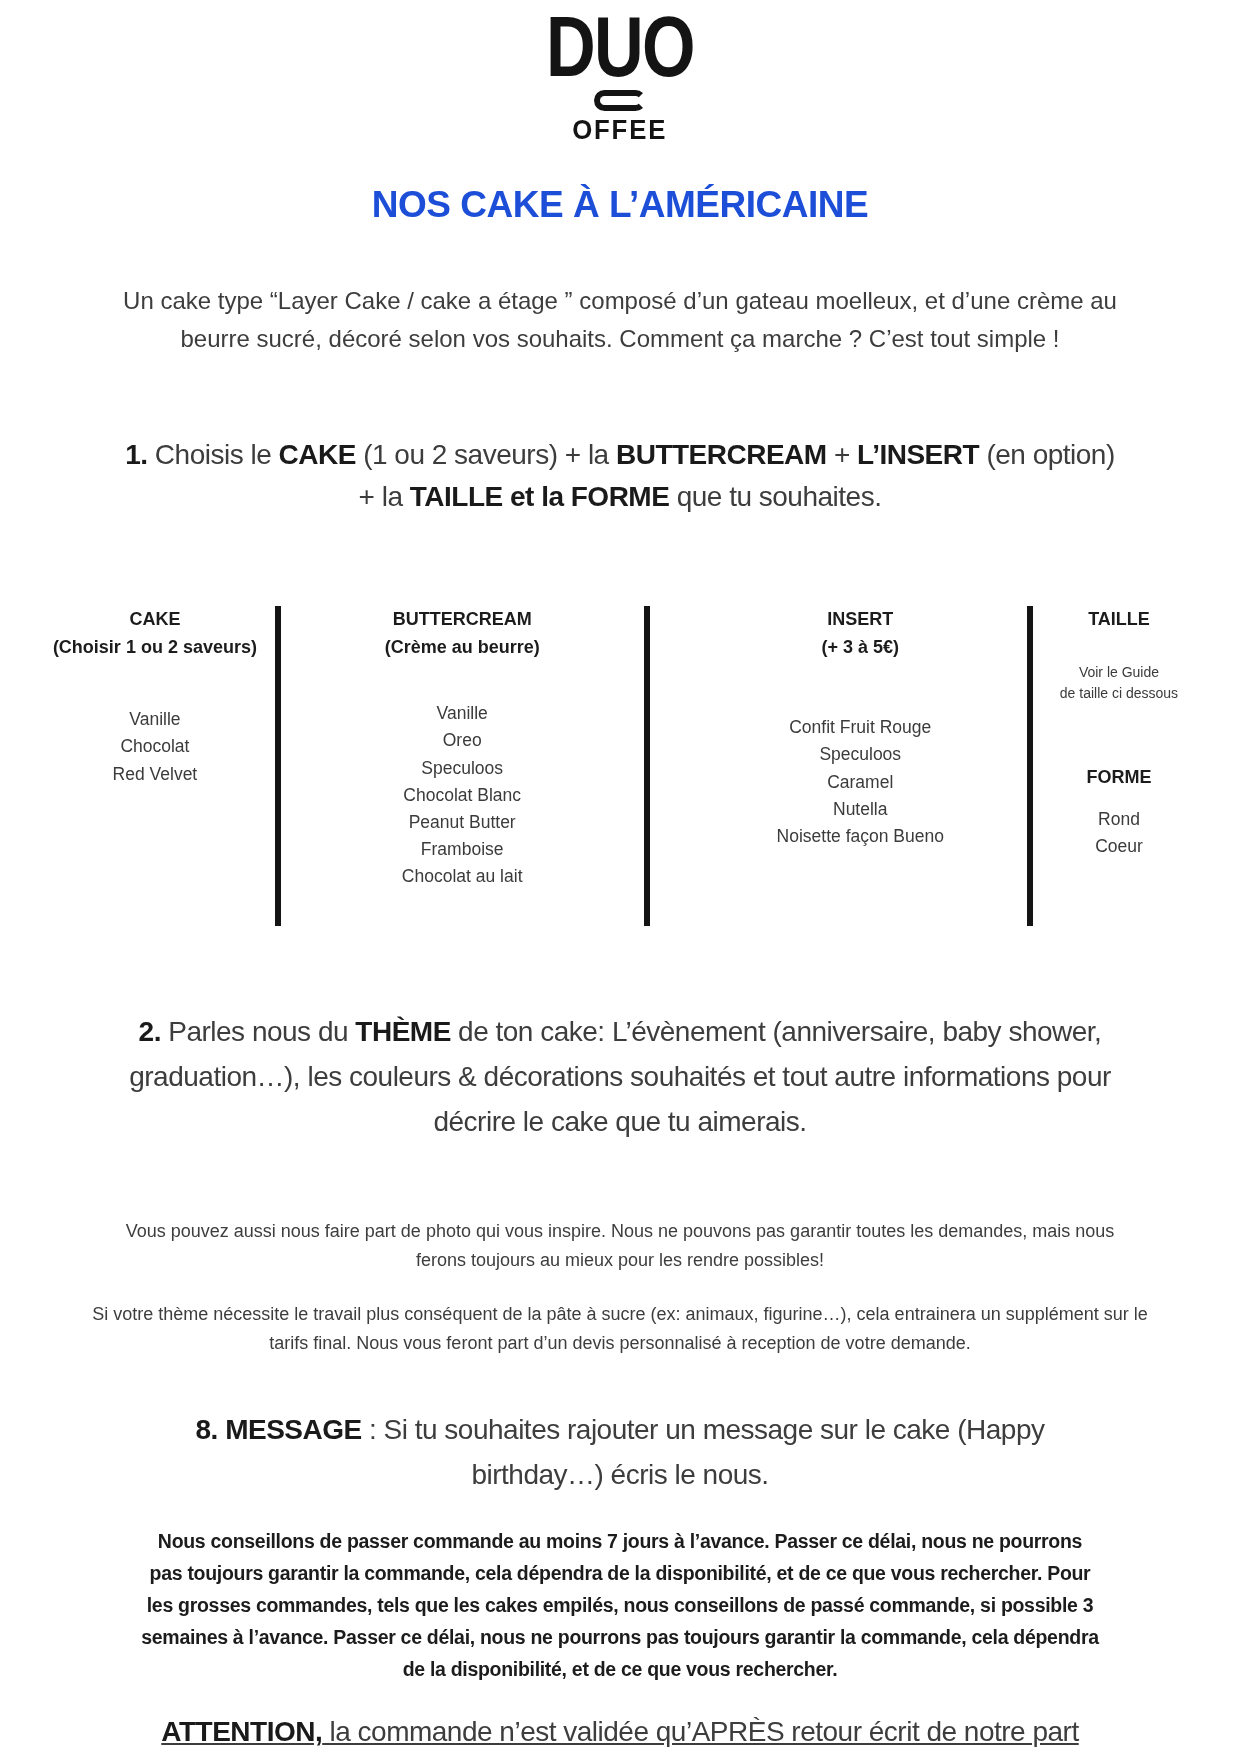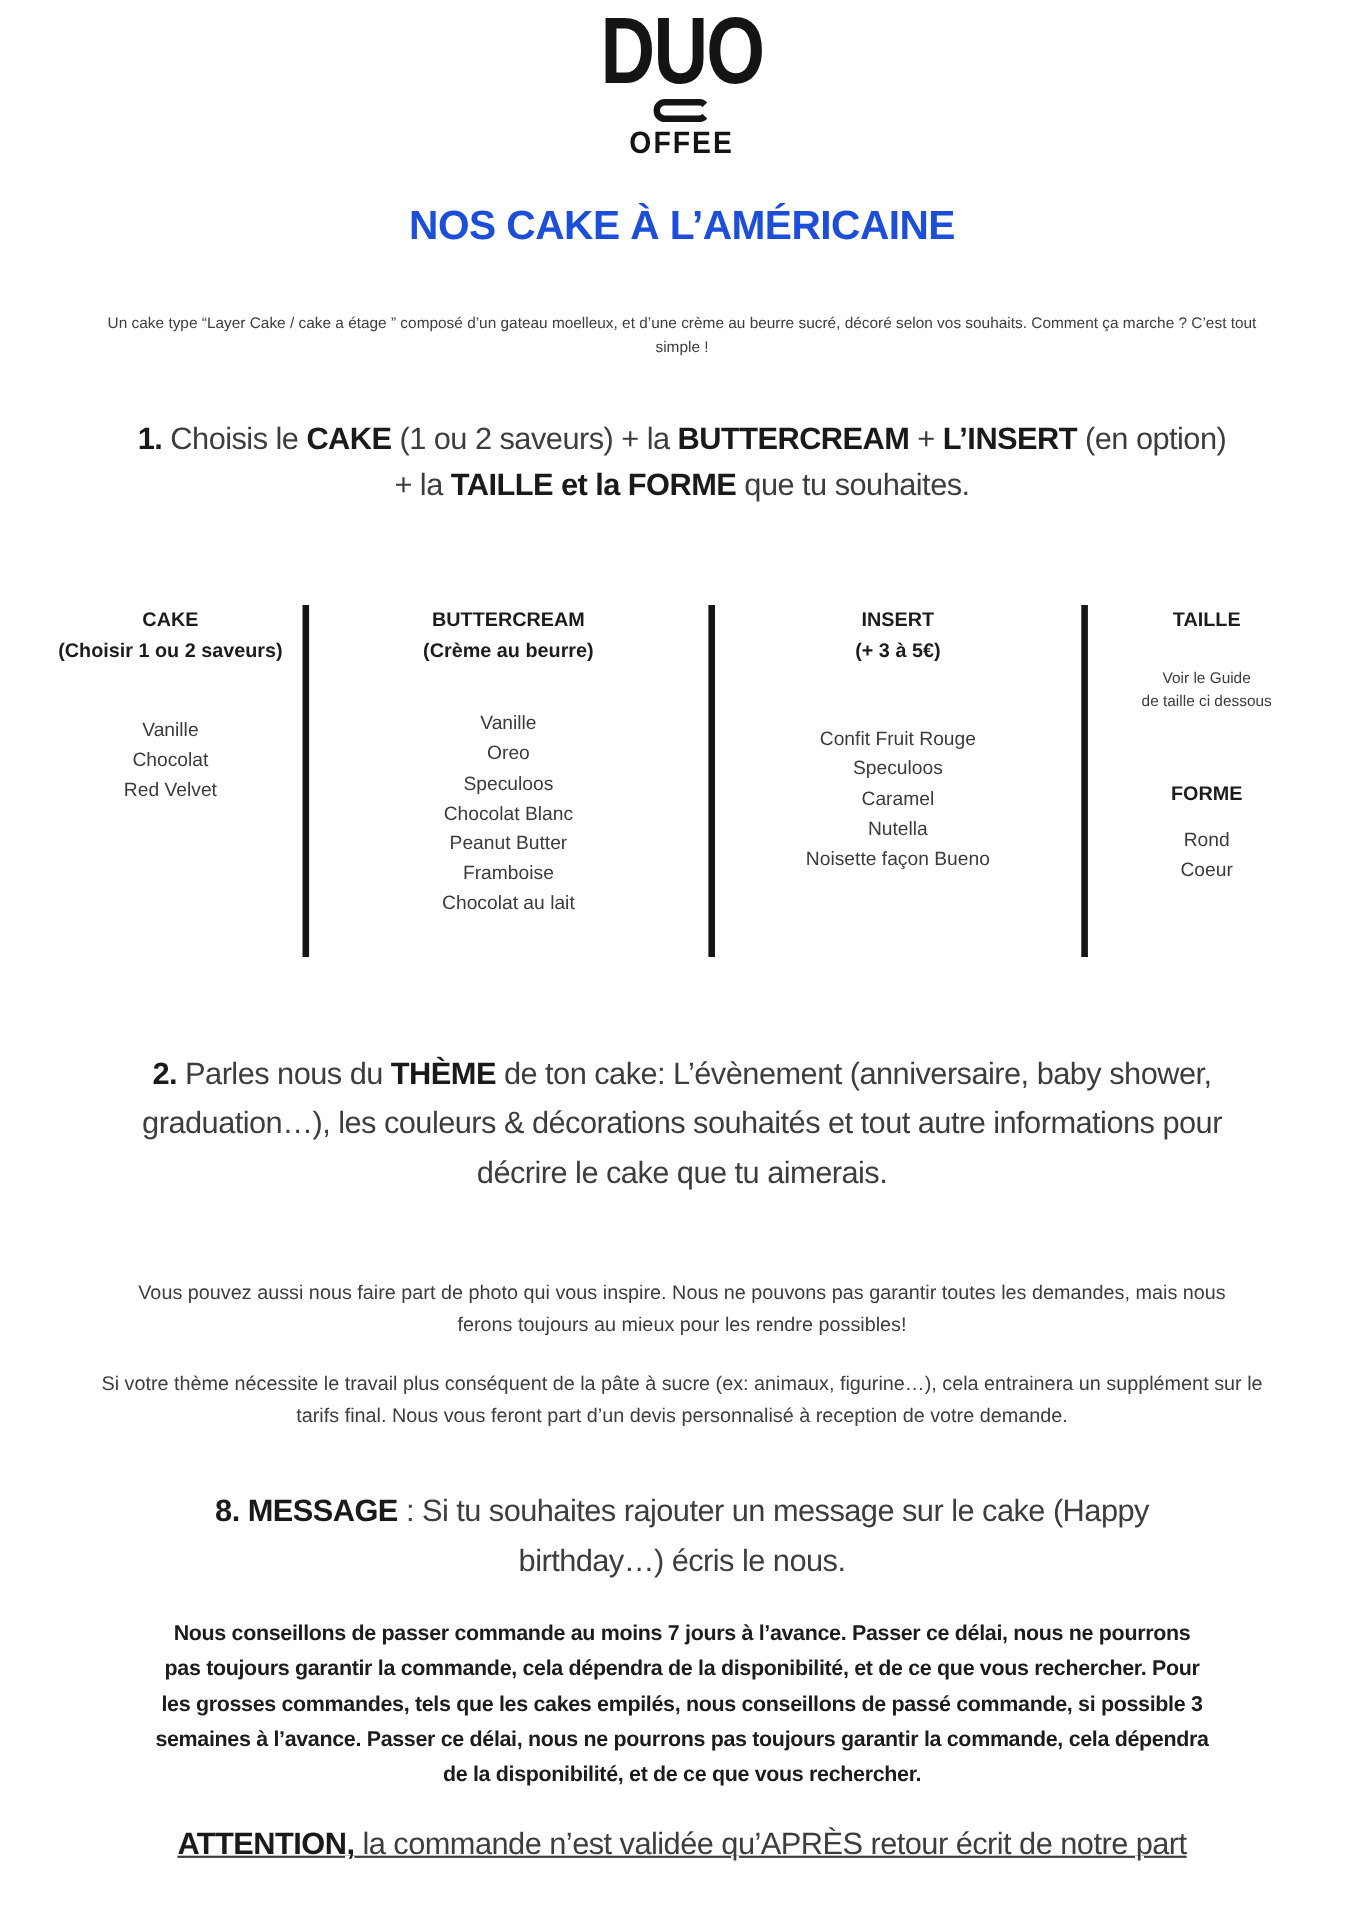--- a/index.html
+++ b/index.html
@@ -17,34 +17,34 @@
   }
   .coffee{margin-top:2px;display:flex;justify-content:center;align-items:center;gap:3px;flex-direction:column;}
   .c-mark{
     width:52px;height:21px;box-sizing:border-box;display:inline-block;
     border:6px solid #141414;border-right-color:transparent;border-radius:11px;
   }
   .offee{font-size:28px;font-weight:800;color:#141414;letter-spacing:2px;transform:scaleX(0.92);display:inline-block;}
   
   .title{margin:38px 0 0;font-size:37px;font-weight:700;color:#1d4ed8;letter-spacing:-0.5px;}
   
-  .intro{margin:56px auto 0;max-width:1060px;font-size:14px;line-height:1.6;color:#3d3d3d;}
+  .intro{margin:56px auto 0;max-width:1060px;font-size:24px;line-height:1.6;color:#3d3d3d;}
   
   .step{font-weight:400;color:#3d3d3d;letter-spacing:-0.5px;}
   .seg-bold{font-weight:700;color:#1a1a1a;}
-  .step1{margin:52px auto 0;max-width:1100px;font-size:28px;line-height:1.5;}
+  .step1{margin:76px auto 0;max-width:1100px;font-size:28px;line-height:1.5;}
   .step2{margin:84px auto 16px;max-width:1000px;font-size:28px;line-height:1.6;}
   .step3{margin:50px auto 0;max-width:930px;font-size:28px;line-height:1.6;}
   
   .columns{margin:88px auto 0;width:1170px;height:320px;display:flex;align-items:stretch;}
   .vdiv{flex:0 0 6px;width:6px;background:#141414;}
   .col{box-sizing:border-box;padding:0 8px;}
   .col-cake{flex:0 0 20.5%;}
   .col-buttercream{flex:0 0 31%;}
-  .col-insert{flex:0 0 28.5%;}
+  .col-insert{flex:0 0 28.5%;margin-left:44px;}
   .col-taille{flex:1;}
   .col-header{font-size:18px;font-weight:700;color:#1c1c1c;line-height:1.55;}
   .col-items{font-size:17.5px;line-height:1.55;color:#3b3b3b;}
   .items-cake{margin-top:44px;}
   .items-buttercream{margin-top:38px;}
   .items-insert{margin-top:52px;}
   .col-note{margin-top:28px;font-size:14px;line-height:1.5;color:#3b3b3b;white-space:pre-line;}
   .forme-header{margin-top:60px;}
   .items-forme{margin-top:14px;}
   

